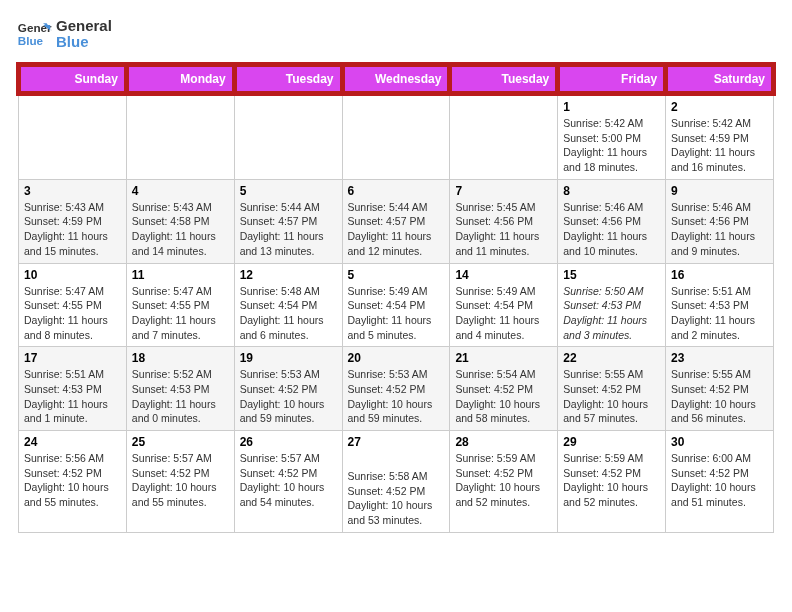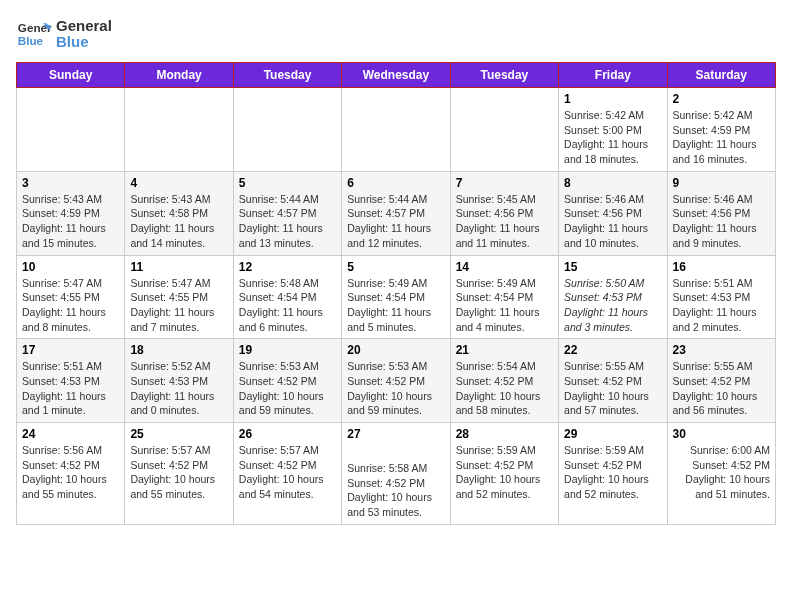--- a/index.html
+++ b/index.html
@@ -36,27 +36,27 @@
     .location {
       font-size: 15px;
       color: #555;
     }
     .calendar {
       width: 100%;
       border-collapse: collapse;
       font-size: 11px;
     }
     .calendar th {
-      background: #6d28d9;
+      background: #d946ef;
       color: #fff;
       padding: 5px 6px;
-      text-align: center;
+      text-align: right;
       font-size: 12px;
       font-weight: bold;
-      border: 1px solid #b91c1c;
+      border: 5px solid #b91c1c;
     }
     .calendar td {
       border: 1px solid #ccc;
       vertical-align: top;
       padding: 4px 5px;
       width: 108px;
       min-height: 80px;
       background: #fff;
     }
     .calendar tr:nth-child(even) td {
@@ -290,19 +290,19 @@
 Daylight: 10 hours and 52 minutes.</div>
         </td>
         <td>
           <div class="day-num">29</div>
           <div class="day-info" style="white-space: pre-line;">Sunrise: 5:59 AM
 Sunset: 4:52 PM
 Daylight: 10 hours and 52 minutes.</div>
         </td>
         <td>
           <div class="day-num">30</div>
-          <div class="day-info" style="white-space: pre-line; text-align: right;">Sunrise: 6:00 AM
+          <div class="day-info" style="white-space: pre-line;">Sunrise: 6:00 AM
 Sunset: 4:52 PM
 Daylight: 10 hours and 51 minutes.</div>
         </td>
       </tr>
     </tbody>
 </table>
 
 </body></html>

